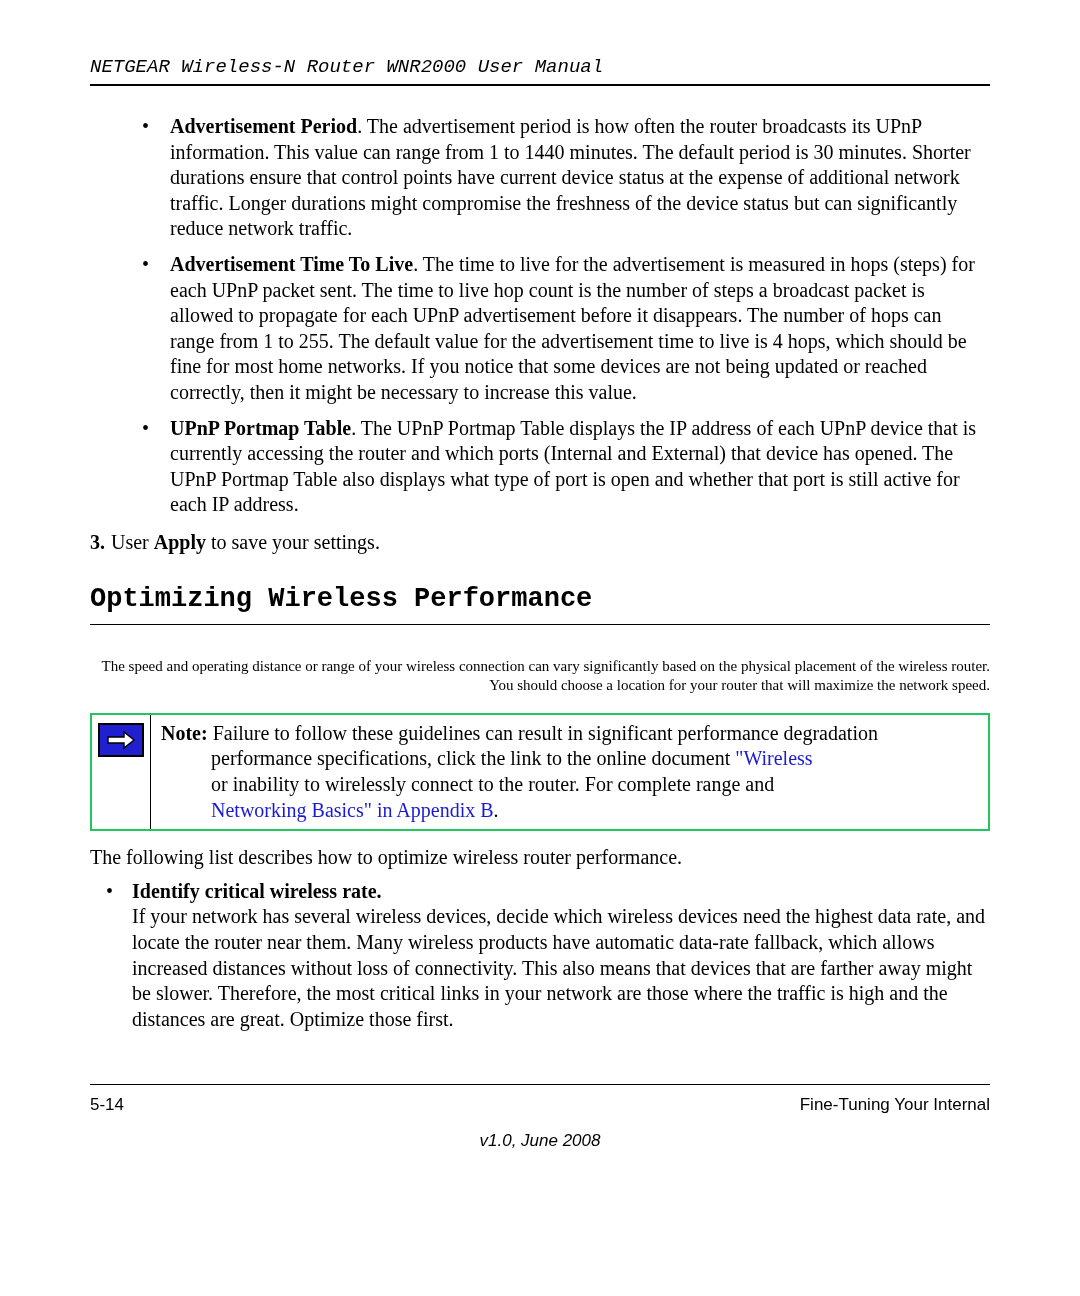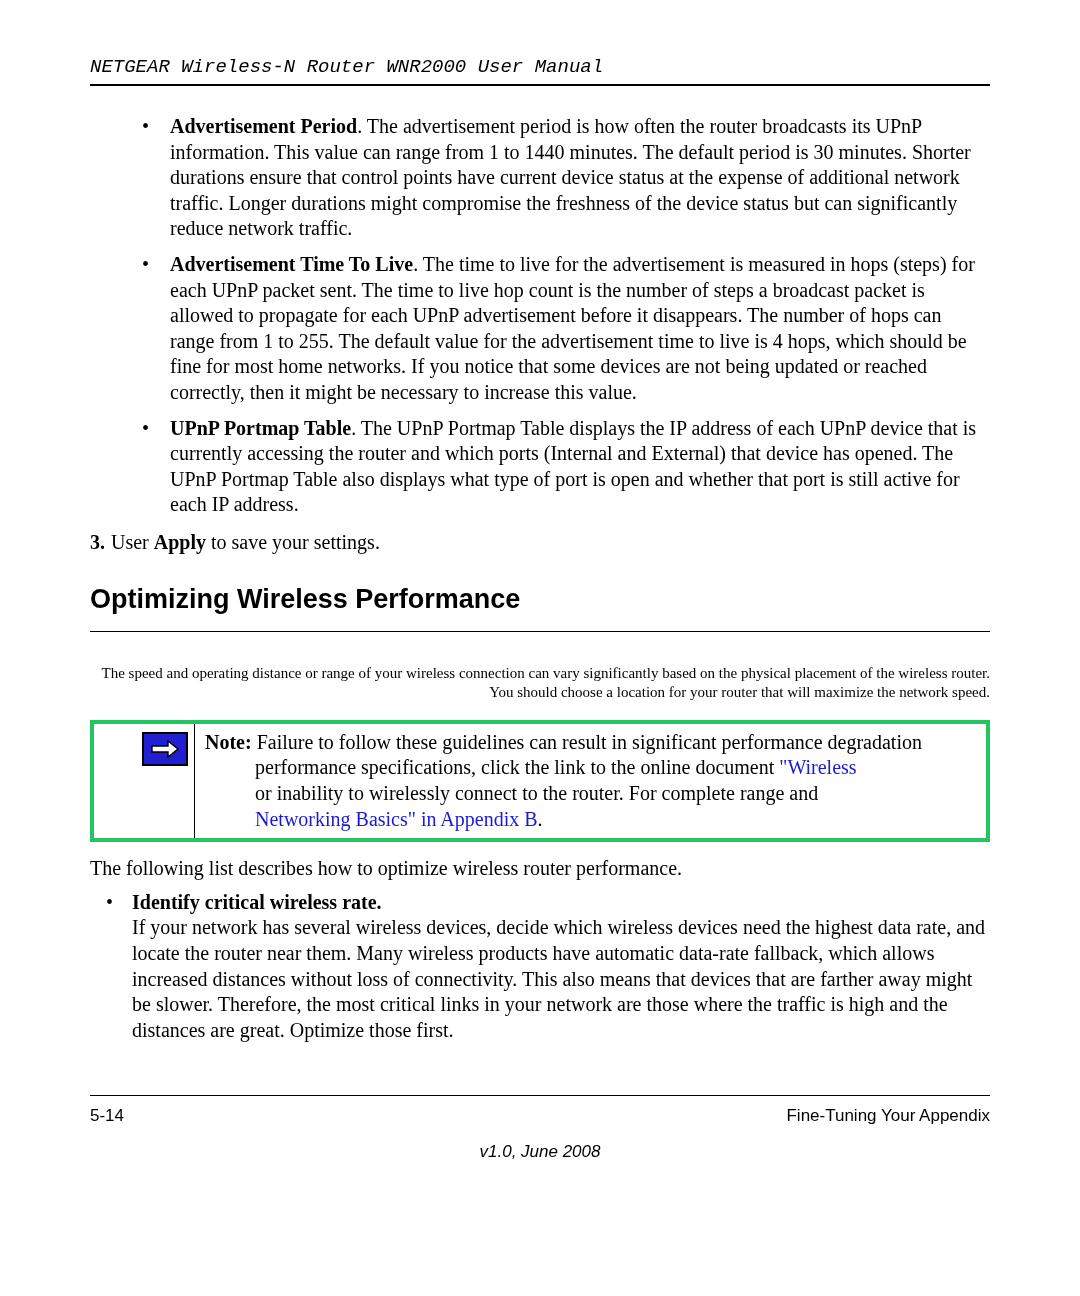--- a/index.html
+++ b/index.html
@@ -50,42 +50,41 @@
     font-size: 20px;
   }
   .bold { font-weight: bold; }
   .step {
     font-size: 20px;
     line-height: 1.28;
     margin: 8px 0 28px 0;
   }
   .step-num { font-weight: bold; margin-right: 6px; }
   h2.section-heading {
-    font-family: Liberation Sans, sans-serif;
+    font-family: Liberation Mono, monospace;
     font-weight: bold;
     font-size: 27px;
-    margin: 26px 0 16px 0;
+    margin: 26px 0 10px 0;
   }
   p.body {
     font-size: 15px;
     line-height: 1.28;
     margin: 32px 0 18px 0;
     text-align: right;
   }
   p.body2 {
     font-size: 20px;
     line-height: 1.28;
     margin: 14px 0 8px 0;
   }
   .note-box {
-    border: 4px solid #22c55e;
+    border: 2px solid #22c55e;
     display: flex;
     align-items: stretch;
     margin: 10px 0 14px 0;
-    padding-left: 42px;
   }
   .note-icon-cell {
     border-right: 1px solid #000;
     width: 58px;
     display: flex;
     align-items: flex-start;
     justify-content: center;
     padding: 8px 0;
   }
   .note-icon {
@@ -197,18 +196,18 @@
     <li>
       <span class="bold">Identify critical wireless rate.</span><br>
       <span>If your network has several wireless devices, decide which wireless devices need the highest data rate, and locate the router near them. Many wireless products have automatic data-rate fallback, which allows increased distances without loss of connectivity. This also means that devices that are farther away might be slower. Therefore, the most critical links in your network are those where the traffic is high and the distances are great. Optimize those first.</span>
     </li>
   </ul>
 
   <div class="footer">
     <hr class="rule-thin">
     <div class="footer-row">
       <span>5-14</span>
-      <span>Fine-Tuning Your Appendix</span>
+      <span>Fine-Tuning Your Internal</span>
     </div>
     <div class="footer-center">v1.0, June 2008</div>
   </div>
 
 </div>
 
 </body></html>

